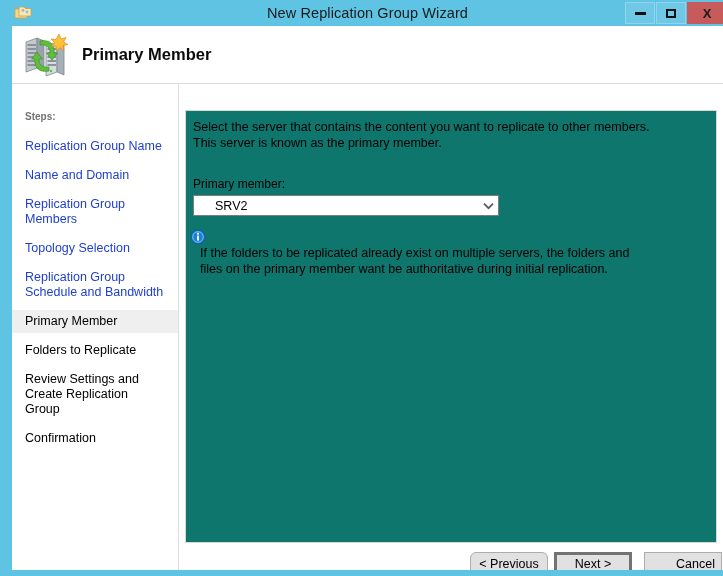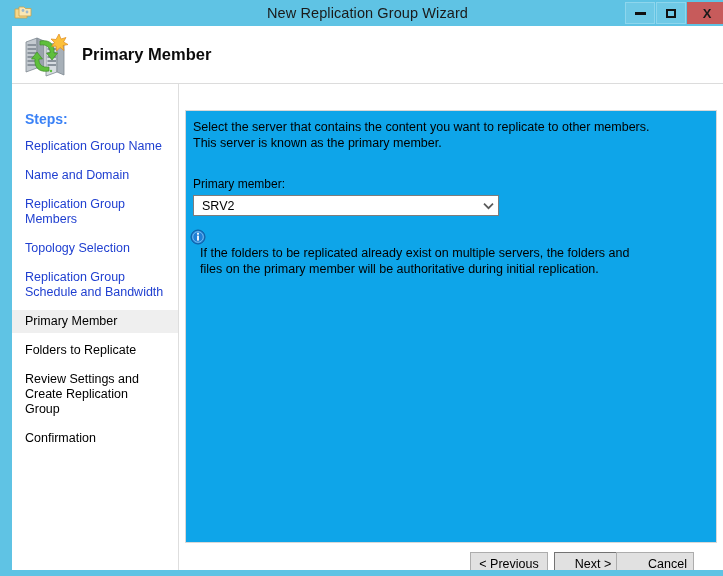--- a/index.html
+++ b/index.html
@@ -122,23 +122,23 @@
     position: absolute;
     left: 0; top: 58px;
     width: 166px;
     height: 486px;
     background: #ffffff;
     border-right: 1px solid #dedede;
   }
   #steps-label {
     position: absolute;
     left: 13px; top: 27px;
-    font-size: 14px;
+    font-size: 10px;
     font-weight: bold;
-    color: #3b82f6;
+    color: #737373;
   }
   #steps-list {
     position: absolute;
     left: 0; top: 55px;
     width: 166px;
   }
   .step {
     position: relative;
     padding: 0 13px 0 13px;
     font-size: 12.5px;
@@ -160,21 +160,21 @@
     margin-bottom: 10px;
     cursor: default;
   }
 
   
   #content {
     position: absolute;
     left: 173px; top: 84px;
     width: 532px;
     height: 433px;
-    background: #0ea5e9;
+    background: #0f766e;
     border: 1px solid #d8d8d8;
     box-sizing: border-box;
   }
   #intro {
     position: absolute;
     left: 7px; top: 8px;
     width: 500px;
     font-size: 12.5px;
     line-height: 16px;
     color: #000000;
@@ -191,21 +191,21 @@
     width: 306px;
     height: 21px;
     background: #ffffff;
     border: 1px solid #7d7d7d;
     box-sizing: border-box;
     display: flex;
     align-items: center;
     cursor: default;
   }
   #combo-value {
-    padding-left: 8px;
+    padding-left: 21px;
     font-size: 12.5px;
     color: #000000;
     flex: 1;
   }
   #combo-arrow {
     width: 20px;
     display: flex;
     align-items: center;
     justify-content: center;
   }
@@ -247,26 +247,26 @@
     box-sizing: border-box;
     font-size: 12.5px;
     color: #000000;
     font-family: "Liberation Sans", sans-serif;
     display: flex;
     align-items: center;
     justify-content: center;
     cursor: default;
   }
   .btn.default {
-    border: 1px solid #737373;
+    border: 3px solid #737373;
     background: #E1E1E1;
   }
-  #btn-previous { left: 285px; }
+  #btn-previous { left: 285px; border-radius: 6px; }
   #btn-next { left: 369px; }
-  #btn-cancel { left: 431px; padding-left: 25px; }
+  #btn-cancel { left: 459px; padding-left: 25px; }
 </style>
 </head>
 <body>
 
 <div id="window">
 
   <div id="titlebar">
     <svg id="title-icon" viewBox="0 0 19 18">
       <path d="M1 5 L6 5 L7.5 6.5 L13 6.5 L13 14 L1 14 Z" fill="#F5D88B" stroke="#C9A24A" stroke-width="0.8"></path>
       <path d="M5 3 L10 3 L11.5 4.5 L17 4.5 L17 12 L5 12 Z" fill="#FAE7B4" stroke="#C9A24A" stroke-width="0.8"></path>
@@ -360,21 +360,21 @@
 
       <div id="note">
         <svg id="note-icon" viewBox="0 0 16 16">
           <circle cx="8" cy="8" r="7" fill="#1E7FD6" stroke="#0F5A9E" stroke-width="1"></circle>
           <circle cx="8" cy="8" r="5.3" fill="none" stroke="#7FC1EE" stroke-width="0.9"></circle>
           <rect x="7.1" y="6.6" width="1.8" height="5" fill="#ffffff"></rect>
           <rect x="7.1" y="3.8" width="1.8" height="1.9" fill="#ffffff"></rect>
         </svg>
         <div id="note-text">
           <div>If the folders to be replicated already exist on multiple servers, the folders and</div>
-          <div>files on the primary member will be authoritative during initial replication.</div>
+          <div>files on the primary member want be authoritative during initial replication.</div>
         </div>
       </div>
     </div>
 
     <div id="buttonbar">
       <div class="btn" id="btn-previous">&lt; Previous</div>
       <div class="btn default" id="btn-next">Next &gt;</div>
       <div class="btn" id="btn-cancel">Cancel</div>
     </div>
 

